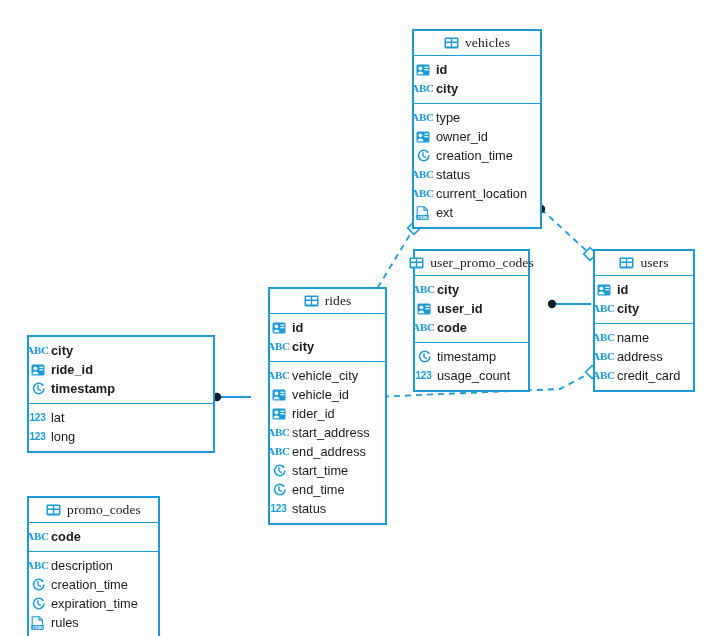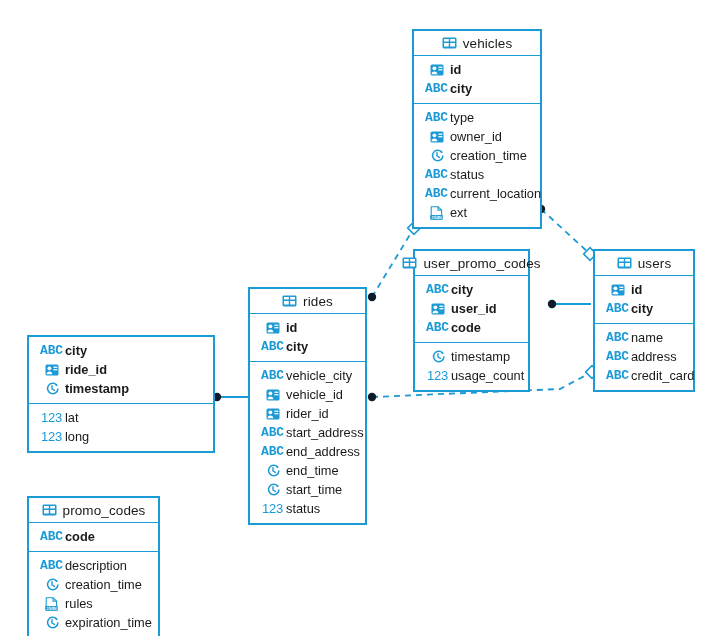--- a/index.html
+++ b/index.html
@@ -41,39 +41,40 @@
   }
   .table-header {
     box-sizing: border-box;
     height: 25px;
     display: flex;
     align-items: center;
     justify-content: center;
     gap: 6px;
     border-bottom: 1px solid #1b9ad6;
     padding: 0 6px;
+    font-family: Liberation Serif, serif;
   }
   .table-title {
     font-size: 13.5px;
     color: #1a1a1a;
     white-space: nowrap;
     letter-spacing: .1px;
   }
   .col-group {
     padding: 4px 0 5px 0;
   }
   .col-group.keys {
     border-bottom: 1px solid #1b9ad6;
   }
   .col-row {
     display: flex;
     align-items: center;
     gap: 6px;
     height: 19px;
-    padding: 0 15px;
+    padding: 0 1px;
     white-space: nowrap;
   }
   .col-name {
     font-size: 12.8px;
     color: #1a1a1a;
   }
   .col-row.pk .col-name {
     font-weight: bold;
   }
 
@@ -81,31 +82,31 @@
   .ico {
     width: 15px;
     height: 15px;
     flex: 0 0 15px;
     display: inline-flex;
     align-items: center;
     justify-content: center;
   }
   .ico svg { display: block; }
   .ico-text {
-    font-family: Liberation Mono, monospace;
-    font-size: 13px;
+    font-family: Liberation Serif, serif;
+    font-size: 11px;
     font-weight: bold;
     color: #1b9ad6;
     letter-spacing: -0.2px;
     line-height: 1;
   }
   .ico-num {
     font-family: "Liberation Sans", sans-serif;
-    font-size: 13px;
-    font-weight: normal;
+    font-size: 10px;
+    font-weight: bold;
     color: #1b9ad6;
     letter-spacing: -0.3px;
     line-height: 1;
   }
 </style>
 </head>
 <body>
 
 <div id="canvas">
 
@@ -327,21 +328,21 @@
           <span class="col-name">address</span>
         </div>
         <div class="col-row">
           <span class="ico">
             <span class="ico-text">ABC</span>
           </span>
           <span class="col-name">credit_card</span>
         </div>
       </div>
     </div>
-    <div class="table-node" style="left: 248px; top: 287px; width: 119px;">
+    <div class="table-node" style="left: 268px; top: 287px; width: 119px;">
       <div class="table-header">
         <span class="ico">
           <svg width="15" height="12" viewBox="0 0 15 12">
             <rect x="0.5" y="0.5" width="14" height="11" rx="1.4" fill="#1b9ad6"></rect>
             <rect x="2.0" y="2.0" width="4.8" height="2.5" fill="#fff"></rect>
             <rect x="8.2" y="2.0" width="4.8" height="2.5" fill="#fff"></rect>
             <rect x="2.0" y="6.0" width="4.8" height="3.5" fill="#fff"></rect>
             <rect x="8.2" y="6.0" width="4.8" height="3.5" fill="#fff"></rect>
           </svg>
         </span>
@@ -411,31 +412,31 @@
           <span class="col-name">end_address</span>
         </div>
         <div class="col-row">
           <span class="ico">
             <svg width="14" height="14" viewBox="0 0 14 14">
               <path d="M11.6 3.0a5.2 5.2 0 1 0 1.3 3.9" fill="none" stroke="#1b9ad6" stroke-width="1.5" stroke-linecap="round"></path>
               <path d="M11.0 1.4 L12.9 3.4 L10.6 4.0 Z" fill="#1b9ad6"></path>
               <path d="M7.0 3.6 L7.0 7.0 L9.4 8.4" fill="none" stroke="#1b9ad6" stroke-width="1.4" stroke-linecap="round" stroke-linejoin="round"></path>
             </svg>
           </span>
+          <span class="col-name">start_time</span>
+        </div>
+        <div class="col-row">
+          <span class="ico">
+            <svg width="14" height="14" viewBox="0 0 14 14">
+              <path d="M11.6 3.0a5.2 5.2 0 1 0 1.3 3.9" fill="none" stroke="#1b9ad6" stroke-width="1.5" stroke-linecap="round"></path>
+              <path d="M11.0 1.4 L12.9 3.4 L10.6 4.0 Z" fill="#1b9ad6"></path>
+              <path d="M7.0 3.6 L7.0 7.0 L9.4 8.4" fill="none" stroke="#1b9ad6" stroke-width="1.4" stroke-linecap="round" stroke-linejoin="round"></path>
+            </svg>
+          </span>
           <span class="col-name">end_time</span>
-        </div>
-        <div class="col-row">
-          <span class="ico">
-            <svg width="14" height="14" viewBox="0 0 14 14">
-              <path d="M11.6 3.0a5.2 5.2 0 1 0 1.3 3.9" fill="none" stroke="#1b9ad6" stroke-width="1.5" stroke-linecap="round"></path>
-              <path d="M11.0 1.4 L12.9 3.4 L10.6 4.0 Z" fill="#1b9ad6"></path>
-              <path d="M7.0 3.6 L7.0 7.0 L9.4 8.4" fill="none" stroke="#1b9ad6" stroke-width="1.4" stroke-linecap="round" stroke-linejoin="round"></path>
-            </svg>
-          </span>
-          <span class="col-name">start_time</span>
         </div>
         <div class="col-row">
           <span class="ico">
             <span class="ico-num">123</span>
           </span>
           <span class="col-name">status</span>
         </div>
       </div>
     </div>
     <div class="table-node" style="left: 27px; top: 335px; width: 188px;">
@@ -517,34 +518,34 @@
             <svg width="14" height="14" viewBox="0 0 14 14">
               <path d="M11.6 3.0a5.2 5.2 0 1 0 1.3 3.9" fill="none" stroke="#1b9ad6" stroke-width="1.5" stroke-linecap="round"></path>
               <path d="M11.0 1.4 L12.9 3.4 L10.6 4.0 Z" fill="#1b9ad6"></path>
               <path d="M7.0 3.6 L7.0 7.0 L9.4 8.4" fill="none" stroke="#1b9ad6" stroke-width="1.4" stroke-linecap="round" stroke-linejoin="round"></path>
             </svg>
           </span>
           <span class="col-name">creation_time</span>
         </div>
         <div class="col-row">
           <span class="ico">
+            <svg width="14" height="14" viewBox="0 0 14 14">
+              <path d="M11.6 3.0a5.2 5.2 0 1 0 1.3 3.9" fill="none" stroke="#1b9ad6" stroke-width="1.5" stroke-linecap="round"></path>
+              <path d="M11.0 1.4 L12.9 3.4 L10.6 4.0 Z" fill="#1b9ad6"></path>
+              <path d="M7.0 3.6 L7.0 7.0 L9.4 8.4" fill="none" stroke="#1b9ad6" stroke-width="1.4" stroke-linecap="round" stroke-linejoin="round"></path>
+            </svg>
+          </span>
+          <span class="col-name">expiration_time</span>
+        </div>
+        <div class="col-row">
+          <span class="ico">
             <svg width="13" height="14" viewBox="0 0 13 14">
               <path d="M1.2 0.7 H8.0 L11.6 4.1 V13.3 H1.2 Z" fill="#fff" stroke="#1b9ad6" stroke-width="1.1" stroke-linejoin="round"></path>
               <path d="M8.0 0.7 V4.1 H11.6" fill="none" stroke="#1b9ad6" stroke-width="1.1" stroke-linejoin="round"></path>
               <rect x="0.3" y="9.0" width="12.4" height="4.6" rx="0.6" fill="#1b9ad6"></rect>
               <text x="6.5" y="12.6" font-family="DejaVu Sans Mono, monospace" font-size="4.3" font-weight="bold" fill="#fff" text-anchor="middle">JSON</text>
             </svg>
           </span>
           <span class="col-name">rules</span>
         </div>
-        <div class="col-row">
-          <span class="ico">
-            <svg width="14" height="14" viewBox="0 0 14 14">
-              <path d="M11.6 3.0a5.2 5.2 0 1 0 1.3 3.9" fill="none" stroke="#1b9ad6" stroke-width="1.5" stroke-linecap="round"></path>
-              <path d="M11.0 1.4 L12.9 3.4 L10.6 4.0 Z" fill="#1b9ad6"></path>
-              <path d="M7.0 3.6 L7.0 7.0 L9.4 8.4" fill="none" stroke="#1b9ad6" stroke-width="1.4" stroke-linecap="round" stroke-linejoin="round"></path>
-            </svg>
-          </span>
-          <span class="col-name">expiration_time</span>
-        </div>
       </div>
     </div>
   </div>
 
 </body></html>

